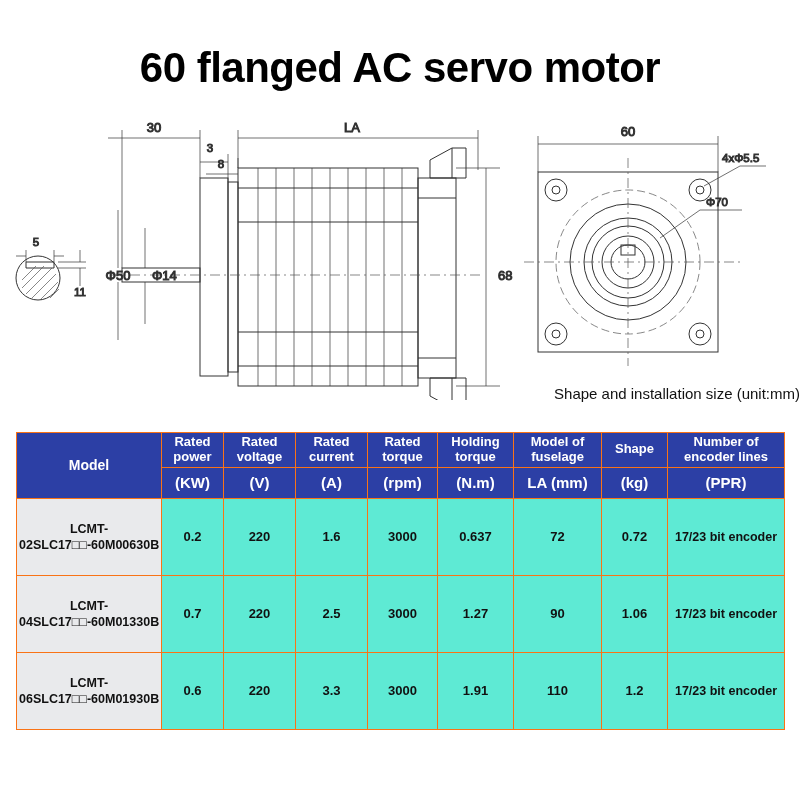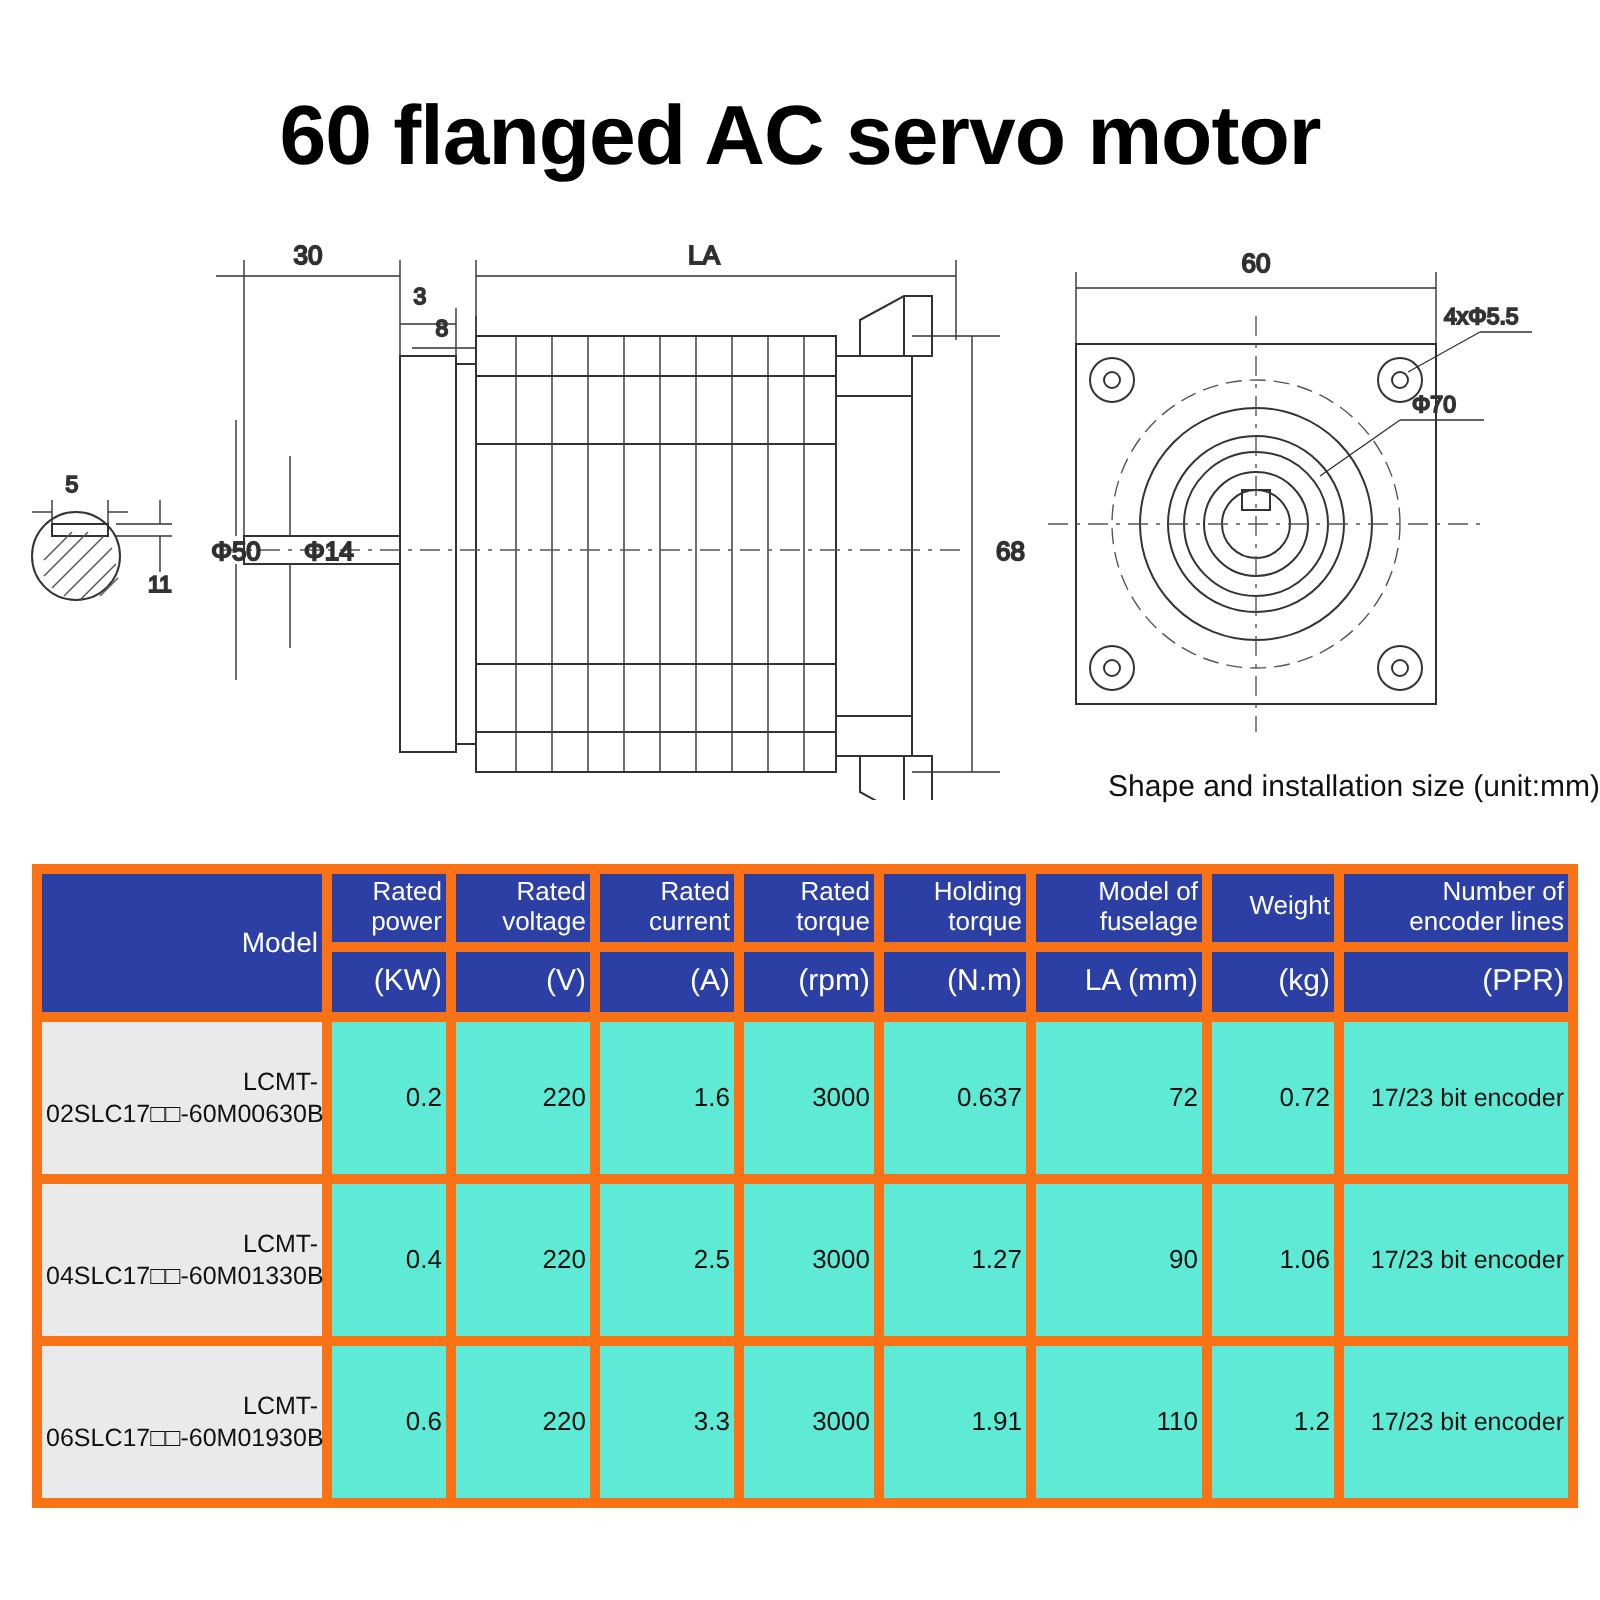--- a/index.html
+++ b/index.html
@@ -55,25 +55,26 @@
     top: 432px;
     left: 16px;
     width: 768px;
   }
   table.spec {
     border-collapse: collapse;
     width: 768px;
     table-layout: fixed;
   }
   table.spec th, table.spec td {
-    border: 5px solid #f97316;
-    text-align: right;
+    border: 1px solid #f97316;
+    text-align: center;
     vertical-align: middle;
     font-size: 13px;
     padding: 2px 2px;
+    font-weight: bold;
   }
   thead th {
     background: #2c3fa5;
     color: #ffffff;
     font-weight: normal;
     line-height: 1.15;
   }
   thead th.unit-cell {
     height: 26px;
     font-size: 15px;
@@ -277,21 +278,21 @@
       </colgroup>
       <thead>
         <tr>
           <th class="model-head" rowspan="2">Model</th>
           <th>Rated power</th>
           <th>Rated voltage</th>
           <th>Rated current</th>
           <th>Rated torque</th>
           <th>Holding torque</th>
           <th>Model of fuselage</th>
-          <th>Weight</th>
+          <th>Shape</th>
           <th>Number of encoder lines</th>
         </tr>
         <tr>
           <th class="unit-cell">(KW)</th>
           <th class="unit-cell">(V)</th>
           <th class="unit-cell">(A)</th>
           <th class="unit-cell">(rpm)</th>
           <th class="unit-cell">(N.m)</th>
           <th class="unit-cell">LA (mm)</th>
           <th class="unit-cell">(kg)</th>
@@ -305,21 +306,21 @@
           <td>220</td>
           <td>1.6</td>
           <td>3000</td>
           <td>0.637</td>
           <td>72</td>
           <td>0.72</td>
           <td class="enc-cell">17/23 bit encoder</td>
         </tr>
         <tr>
           <td class="model-cell">LCMT-04SLC17□□-60M01330B</td>
-          <td>0.4</td>
+          <td>0.7</td>
           <td>220</td>
           <td>2.5</td>
           <td>3000</td>
           <td>1.27</td>
           <td>90</td>
           <td>1.06</td>
           <td class="enc-cell">17/23 bit encoder</td>
         </tr>
         <tr>
           <td class="model-cell">LCMT-06SLC17□□-60M01930B</td>

